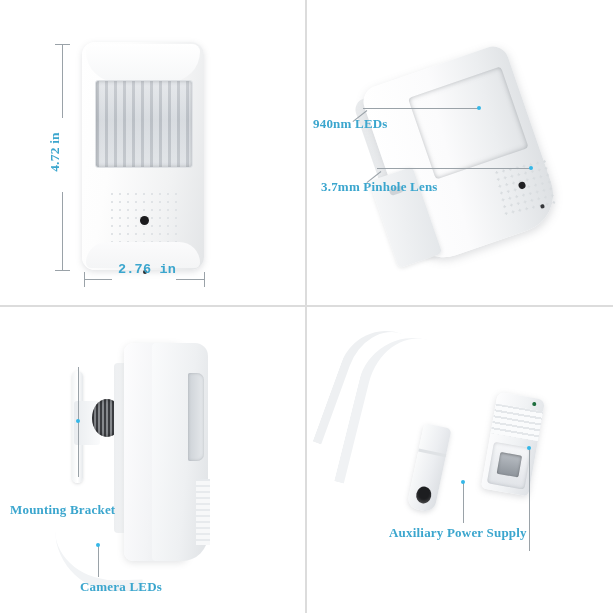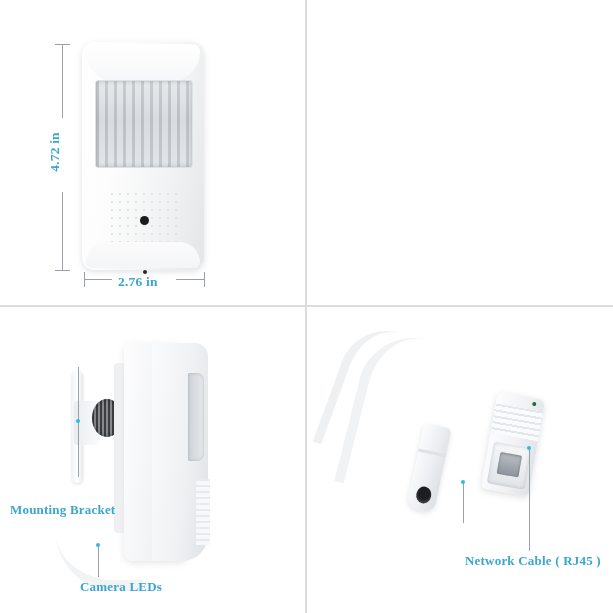--- a/index.html
+++ b/index.html
@@ -368,23 +368,50 @@
     <div class="leader leader-v" style="left:62px; top:44px; height:74px;"></div>
     <div class="leader leader-v" style="left:62px; top:192px; height:78px;"></div>
     <div class="leader leader-h" style="left:55px; top:44px; width:15px;"></div>
     <div class="leader leader-h" style="left:55px; top:270px; width:15px;"></div>
     <div class="label label-dim" style="left:55px; top:152px; transform: translate(-50%,-50%) rotate(-90deg); transform-origin:center;">4.72 in</div>
 
     <div class="leader leader-h" style="left:84px; top:279px; width:28px;"></div>
     <div class="leader leader-h" style="left:176px; top:279px; width:28px;"></div>
     <div class="leader leader-v" style="left:84px; top:272px; height:15px;"></div>
     <div class="leader leader-v" style="left:204px; top:272px; height:15px;"></div>
-    <div class="label label-dim" style="left:118px; top:274px;">2.76 in</div>
+    <div class="label label-dim" style="left:118px; top:262px;font-family:Liberation Mono, monospace;">2.76 in</div>
   </div>
 
+  <div class="panel" id="panel-tr">
+
+    <div class="dev-iso">
+      <div class="iso-side"></div>
+      <div class="iso-body">
+        <div class="iso-pir"></div>
+        <div class="iso-grille"></div>
+        <div class="iso-lens"></div>
+        <div class="iso-dot2"></div>
+      </div>
+      <div class="iso-bracket">
+        <div class="iso-bracket-slot"></div>
+      </div>
+    </div>
+
+    <div class="leader leader-h" style="left:56px; top:108px; width:116px;"></div>
+    <div class="leader" style="left:42px; top:110px; width:18px; height:1px;
+         transform: rotate(-38deg); transform-origin: right center;"></div>
+    <div class="anchor-dot" style="left:170px; top:106px;"></div>
+    <div class="label" style="left:6px; top:116px;">940nm LEDs</div>
+
+    <div class="leader leader-h" style="left:70px; top:168px; width:154px;"></div>
+    <div class="leader" style="left:56px; top:171px; width:18px; height:1px;
+         transform: rotate(-38deg); transform-origin: right center;"></div>
+    <div class="anchor-dot" style="left:222px; top:166px;"></div>
+    <div class="label" style="left:14px; top:179px;">3.7mm Pinhole Lens</div>
+  </div>
 
   <div class="panel" id="panel-bl">
 
     <div class="cam-cable"></div>
     <div class="bracket-bar"></div>
     <div class="bracket-plate"></div>
     <div class="ball-joint"></div>
     <div class="side-neck"></div>
     <div class="dev-side-main"></div>
     <div class="dev-side-front"></div>
@@ -413,22 +440,22 @@
     <div class="rj45-body">
       <div class="rj45-grooves"></div>
       <div class="rj45-led"></div>
       <div class="rj45-head">
         <div class="rj45-slot"></div>
       </div>
     </div>
 
     <div class="leader leader-v" style="left:156px; top:176px; height:40px;"></div>
     <div class="anchor-dot" style="left:154px; top:173px;"></div>
+    <div class="label" style="left:82px; top:218px;">Auxiliary Power Supply</div>
 
     <div class="leader leader-v" style="left:222px; top:142px; height:102px;"></div>
     <div class="anchor-dot" style="left:220px; top:139px;"></div>
-    <div class="label" style="left:158px; top:246px;">Network Cable ( RJ45 )</div>
   </div>
 
   <div class="divider-v"></div>
   <div class="divider-h"></div>
 
 </div>
 
 </body></html>

